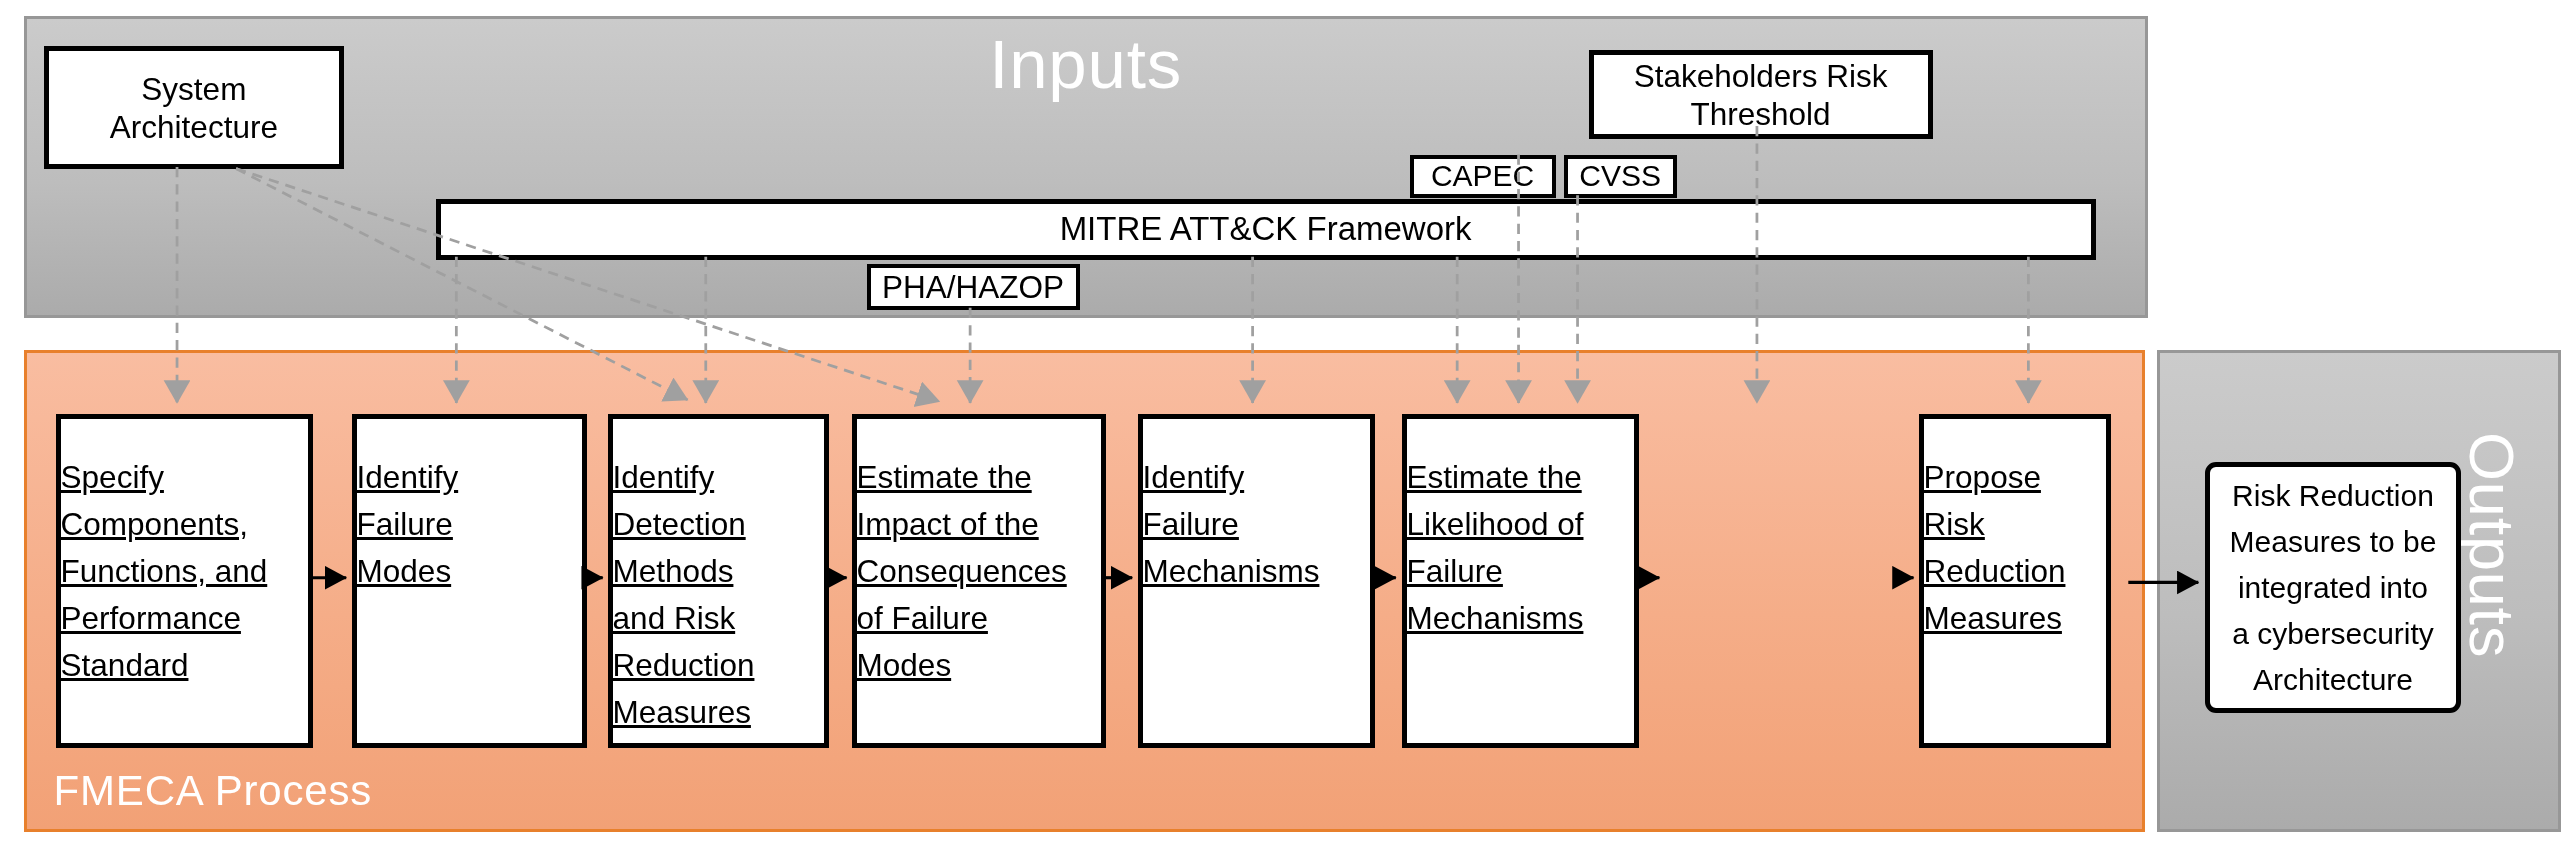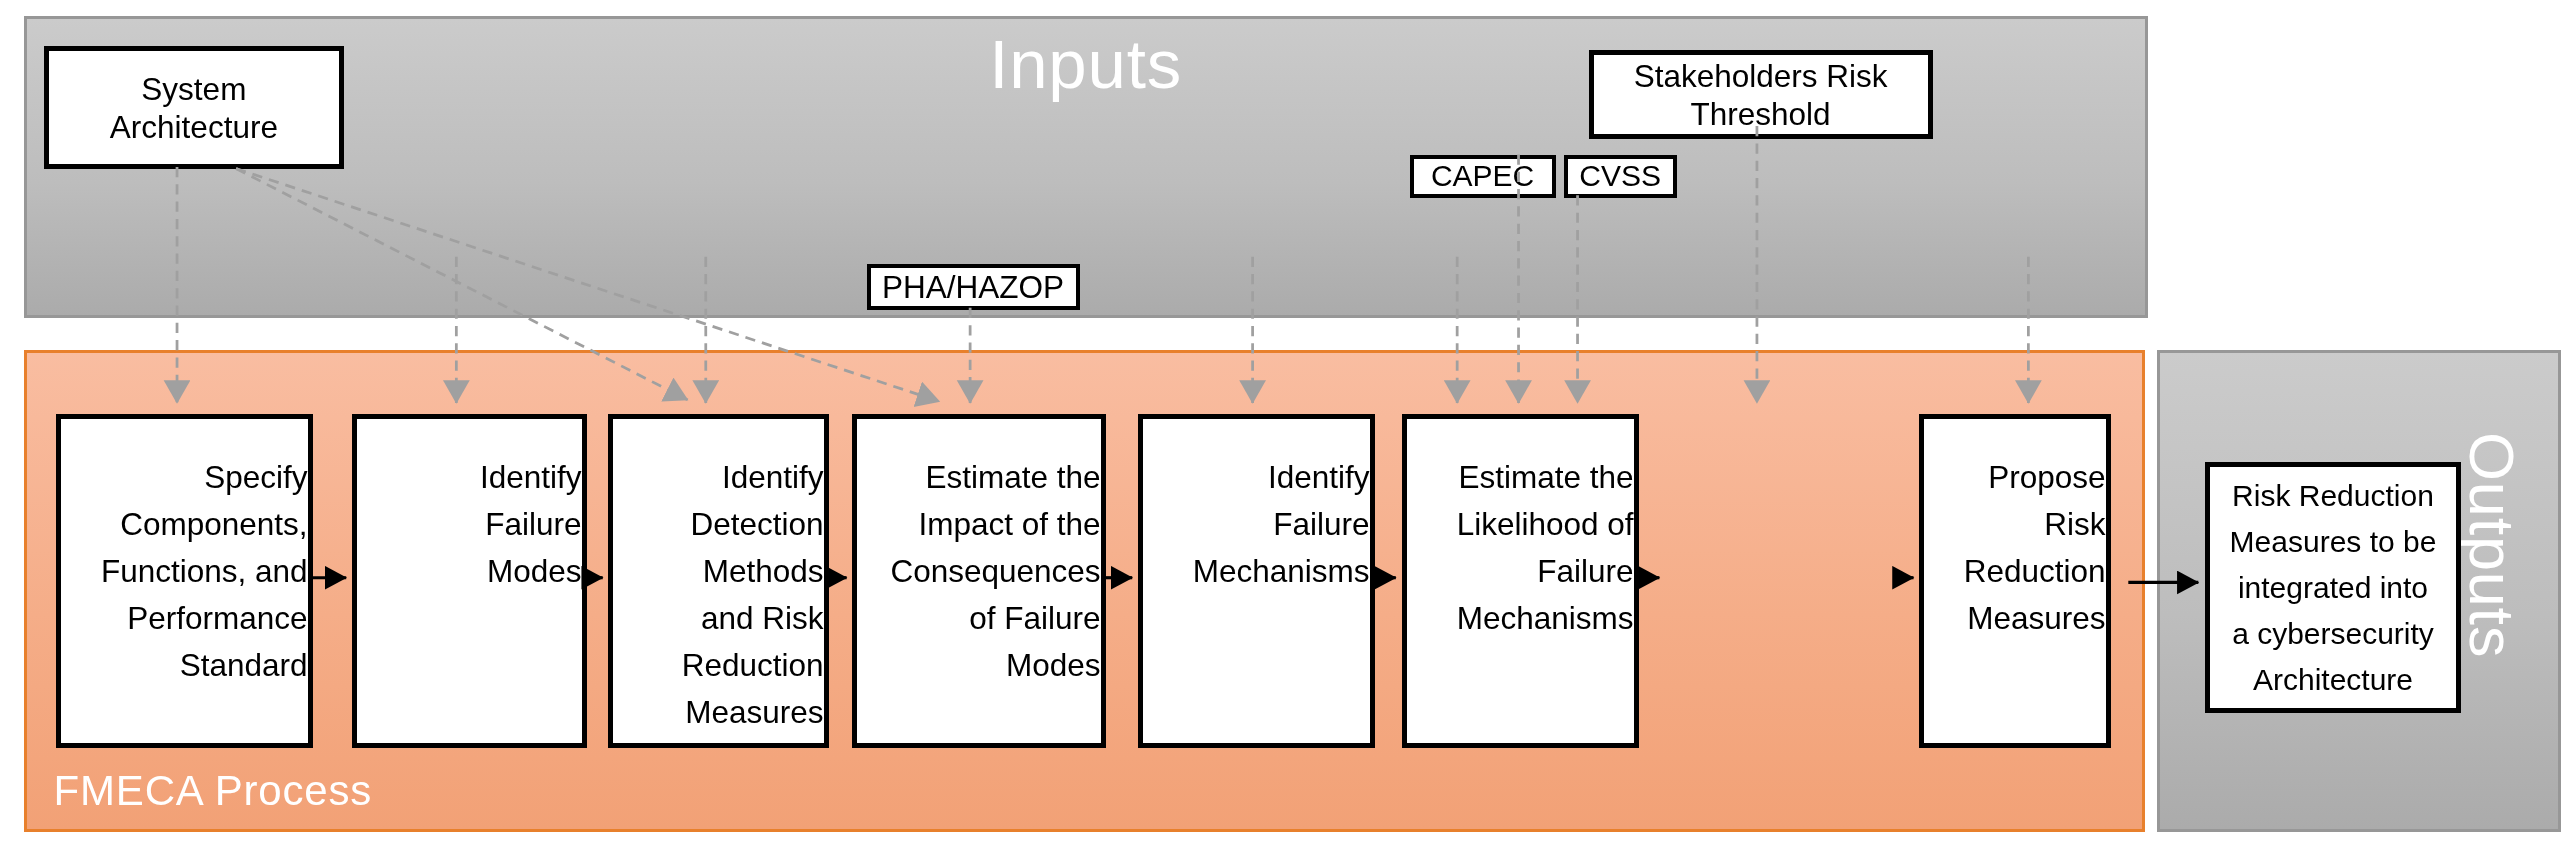--- a/index.html
+++ b/index.html
@@ -27,21 +27,22 @@
     writing-mode:vertical-rl;text-orientation:mixed;
   }
   .box{
     position:absolute;box-sizing:border-box;background:#ffffff;border:5.5px solid #000;
     display:flex;align-items:center;justify-content:center;text-align:center;
   }
   .box .lbl{white-space:pre-line;}
   .thin{border-width:4.7px;}
   .step{
     position:absolute;box-sizing:border-box;background:#ffffff;border:5.5px solid #000;
-    text-align:right;
+    text-align:left;
+    text-decoration:underline;
   }
   .step .lbl{
     display:block;white-space:pre-line;font-size:31.5px;line-height:47px;
     padding-top:35px;
   }
   .font40{font-size:31.5px;line-height:38px;}
   .font42{font-size:33px;line-height:1.2;}
   .font38{font-size:30px;line-height:1.2;}
   .outbox .lbl{font-size:30px;line-height:46px;}
   #overlay{position:absolute;left:0;top:0;width:2576px;height:847px;pointer-events:none;}
@@ -65,20 +66,23 @@
     </div>
 
     <div class="box thin" style="left:1383px;top:136px;width:146px;height:43px;">
       <span class="lbl font38">CAPEC</span>
     </div>
 
     <div class="box thin" style="left:1537px;top:136px;width:113px;height:43px;">
       <span class="lbl font38">CVSS</span>
     </div>
 
+    <div class="box" style="left:409px;top:180px;width:1660px;height:61px;">
+      <span class="lbl font42">MITRE ATT&amp;CK Framework</span>
+    </div>
 
     <div class="box thin" style="left:840px;top:245px;width:213px;height:46px;">
       <span class="lbl font40">PHA/HAZOP</span>
     </div>
   </div>
 
   <div class="region salmon" style="left:23.6px;top:350px;width:2121px;height:482px;">
     <div class="region-title title-fmeca">FMECA Process</div>
 
     <div class="step" style="left:29px;top:61px;width:257px;height:334px;">
@@ -129,21 +133,21 @@
     <div class="step" style="left:1892px;top:61px;width:192px;height:334px;">
       <span class="lbl">Propose Risk
 Reduction
 Measures</span>
     </div>
   </div>
 
   <div class="region gray" style="left:2157px;top:350px;width:404px;height:482px;">
     <div class="region-title title-outputs">Outputs</div>
 
-    <div class="box outbox" style="left:45px;top:109px;width:256px;height:251px;">
+    <div class="box outbox" style="left:45px;top:109px;width:256px;height:251px;border-radius:11px;">
       <span class="lbl">Risk Reduction
 Measures to be
 integrated into
 a cybersecurity
 Architecture</span>
     </div>
   </div>
 
   <svg id="overlay" viewBox="0 0 3274 1076" xmlns="http://www.w3.org/2000/svg">
     <defs>

